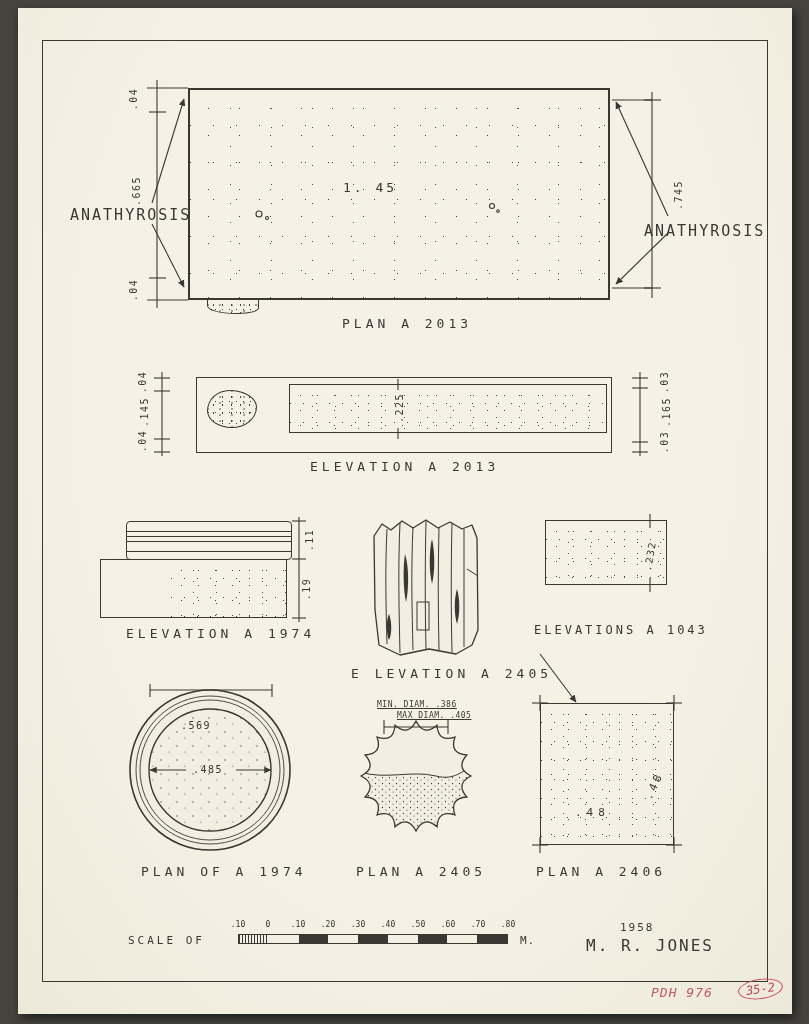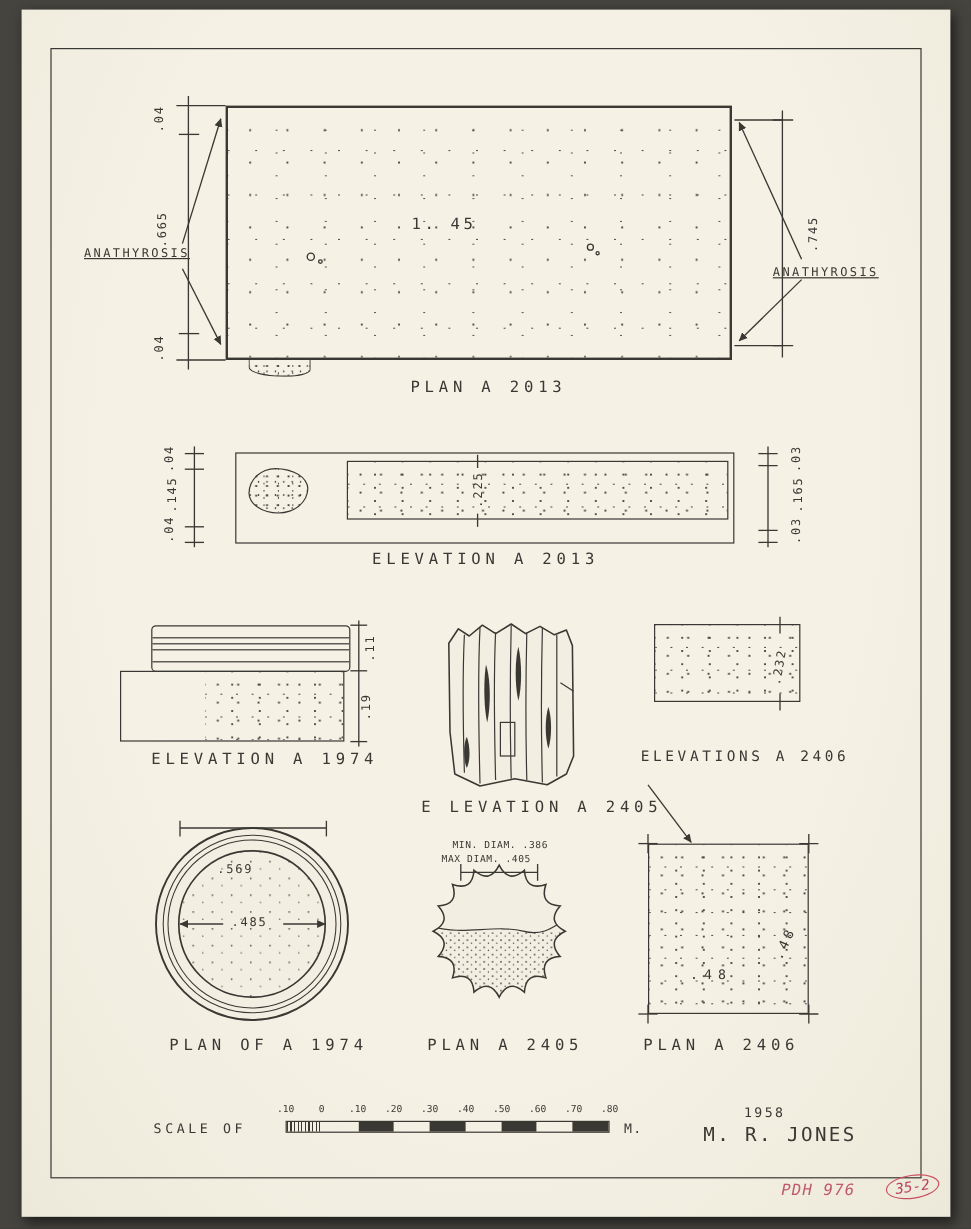--- a/index.html
+++ b/index.html
@@ -6,22 +6,22 @@
   html,body{width:809px;height:1024px;}
   body{background:#3d3c37;font-family:"DejaVu Sans Mono",monospace;overflow:hidden;}
   #sheet{position:relative;width:809px;height:1024px;background:#45443f;}
   #paper{position:absolute;left:18px;top:8px;width:774px;height:1006px;
     background:radial-gradient(ellipse at 50% 38%,#f5f1e5 55%,#ede9da 100%);
     box-shadow:3px 4px 10px rgba(0,0,0,.6);}
   #frame{position:absolute;left:42px;top:40px;width:726px;height:942px;
     border:1.5px solid #3a3833;}
   .lab{position:absolute;color:#3a3833;white-space:nowrap;}
   .title{font-size:13px;letter-spacing:4px;}
-  .small{font-size:10px;letter-spacing:2px;text-decoration:underline;}
-  .tiny{font-size:8px;letter-spacing:.5px;}
+  .small{font-size:15px;letter-spacing:2px;}
+  .tiny{font-size:8px;letter-spacing:.5px;text-decoration:underline;}
   .dim{font-size:10px;letter-spacing:1.5px;}
   .clab{transform:translate(-50%,-50%);}
   .vlab{position:absolute;color:#3a3833;white-space:nowrap;font-size:10px;letter-spacing:1.5px;
     transform:translate(-50%,-50%) rotate(-90deg);}
   .shape{position:absolute;border:1.5px solid #3a3833;}
   .stipple-sparse{background-image:
       radial-gradient(circle,#4a463f .8px,transparent 1px),
       radial-gradient(circle,#4a463f .7px,transparent .9px),
       radial-gradient(circle,#55504a .6px,transparent .8px);
     background-size:31px 27px,23px 37px,41px 19px;
@@ -123,21 +123,21 @@
       </g>
       <rect x="50" y="88" width="12" height="28" fill="none" stroke="#3a3833" stroke-width="1"></rect>
       <path d="M100,55 L111,62" stroke="#3a3833" stroke-width="1"></path>
     </svg>
     <span class="lab title" style="left:351px;top:666px;">E LEVATION A 2405</span>
   </div>
 
   <div>
     <div class="shape stipple-med" style="left:545px;top:520px;width:122px;height:65px;"></div>
     <span class="vlab" style="left:650px;top:556px;transform:translate(-50%,-50%) rotate(-80deg);">.232</span>
-    <span class="lab title" style="left:534px;top:623px;font-size:12px;letter-spacing:3px;">ELEVATIONS A 2406</span>
+    <span class="lab title" style="left:534px;top:623px;font-size:12px;letter-spacing:3px;">ELEVATIONS A 1043</span>
   </div>
 
   <div>
     <svg class="figsvg" style="left:126px;top:686px;" width="168" height="168" viewBox="0 0 168 168">
       <defs>
         <pattern id="dotsC" width="16" height="14" patternUnits="userSpaceOnUse">
           <circle cx="3" cy="4" r=".7" fill="#4a463f"></circle>
           <circle cx="11" cy="10" r=".6" fill="#4a463f"></circle>
         </pattern>
       </defs>
@@ -162,21 +162,21 @@
           <path d="M55,0 Q39.2,7.8 50.8,21 Q33.3,22.2 38.9,38.9 Q22.2,33.3 21,50.8 Q7.8,39.2 0,55 Q-7.8,39.2 -21,50.8 Q-22.2,33.3 -38.9,38.9 Q-33.3,22.2 -50.8,21 Q-39.2,7.8 -55,0 Q-39.2,-7.8 -50.8,-21 Q-33.3,-22.2 -38.9,-38.9 Q-22.2,-33.3 -21,-50.8 Q-7.8,-39.2 0,-55 Q7.8,-39.2 21,-50.8 Q22.2,-33.3 38.9,-38.9 Q33.3,-22.2 50.8,-21 Q39.2,-7.8 55,0 Z"></path>
         </clipPath>
       </defs>
       <path d="M55,0 Q39.2,7.8 50.8,21 Q33.3,22.2 38.9,38.9 Q22.2,33.3 21,50.8 Q7.8,39.2 0,55 Q-7.8,39.2 -21,50.8 Q-22.2,33.3 -38.9,38.9 Q-33.3,22.2 -50.8,21 Q-39.2,7.8 -55,0 Q-39.2,-7.8 -50.8,-21 Q-33.3,-22.2 -38.9,-38.9 Q-22.2,-33.3 -21,-50.8 Q-7.8,-39.2 0,-55 Q7.8,-39.2 21,-50.8 Q22.2,-33.3 38.9,-38.9 Q33.3,-22.2 50.8,-21 Q39.2,-7.8 55,0 Z" fill="#f2eee1" stroke="#3a3833" stroke-width="1.3"></path>
       <g clip-path="url(#scalclip)">
         <rect x="-58" y="1" width="116" height="57" fill="url(#dotsB)"></rect>
         <path d="M-56,-4 C-30,4 -5,-6 20,0 C38,5 48,-6 56,-10" stroke="#3a3833" stroke-width="1" fill="none"></path>
       </g>
     </svg>
     <span class="lab tiny" style="left:377px;top:700px;">MIN. DIAM. .386</span>
-    <span class="lab tiny" style="left:368px;top:711px;">MAX DIAM. .405</span>
+    <span class="lab tiny" style="left:397px;top:711px;">MAX DIAM. .405</span>
     <span class="lab title" style="left:356px;top:864px;">PLAN A 2405</span>
   </div>
 
   <div>
     <div class="shape stipple-med" style="left:540px;top:703px;width:134px;height:142px;"></div>
     <span class="vlab" style="left:654px;top:786px;transform:translate(-50%,-50%) rotate(-65deg);font-size:11px;letter-spacing:3px;">.48</span>
     <span class="lab" style="left:575px;top:806px;font-size:11px;letter-spacing:5px;">.48</span>
     <span class="lab title" style="left:536px;top:864px;">PLAN A 2406</span>
   </div>
 

